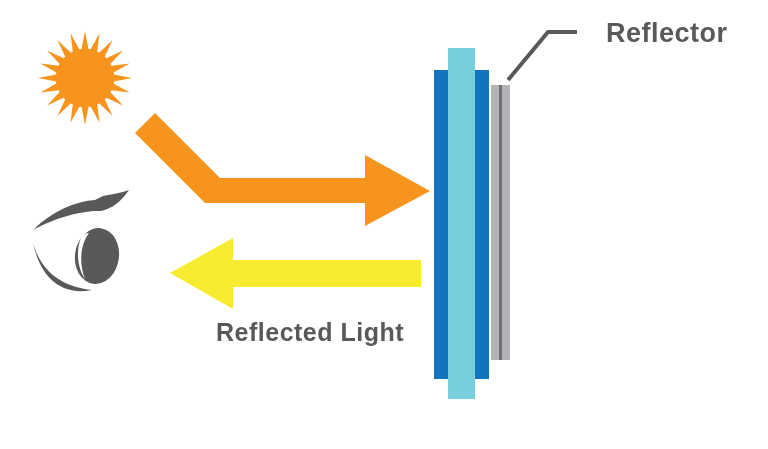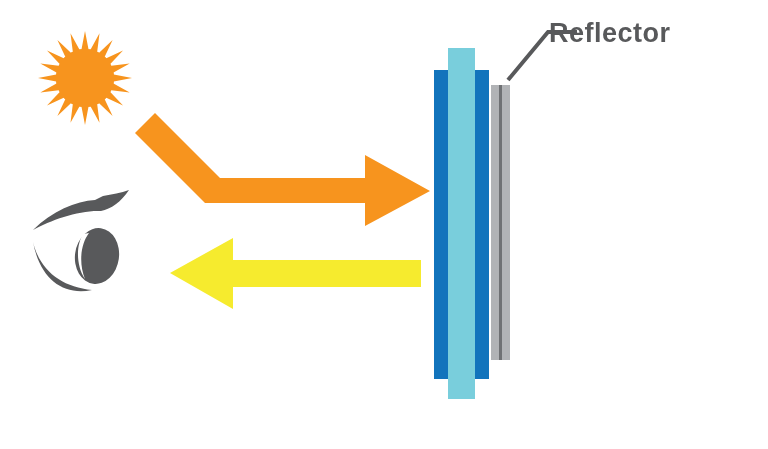--- a/index.html
+++ b/index.html
@@ -25,21 +25,21 @@
     position:absolute;
     color:var(--text,#58595B);
     font-weight:bold;
     font-size:25px;
     line-height:1;
     letter-spacing:.5px;
     white-space:nowrap;
   }
   .label-ambient{left:203px;top:116px;}
   .label-reflected{left:216px;top:320px;}
-  .label-reflector{left:549px;top:20px;font-size:27px;}
+  .label-reflector{left:606px;top:20px;font-size:27px;}
 </style>
 </head>
 <body>
 
 <div class="canvas">
 
   <svg class="scene" viewBox="0 0 768 449">
 
     <g transform="translate(85,78)">
       <circle class="sun-fill" cx="0" cy="0" r="29"></circle>
@@ -59,15 +59,16 @@
     </g>
 
     <rect class="layer-blue" x="434" y="70" width="55" height="309"></rect>
     <rect class="layer-cyan" x="448" y="48" width="27" height="351"></rect>
     <rect class="layer-gray" x="491" y="85" width="19" height="275"></rect>
     <rect class="layer-gray-seam" x="499" y="85" width="3" height="275"></rect>
 
     <polyline class="leader" points="577,32 548,32 508,80"></polyline>
   </svg>
 
+  <div class="label label-reflected">Reflected Light</div>
   <div class="label label-reflector">Reflector</div>
 
 </div>
 
 </body></html>

